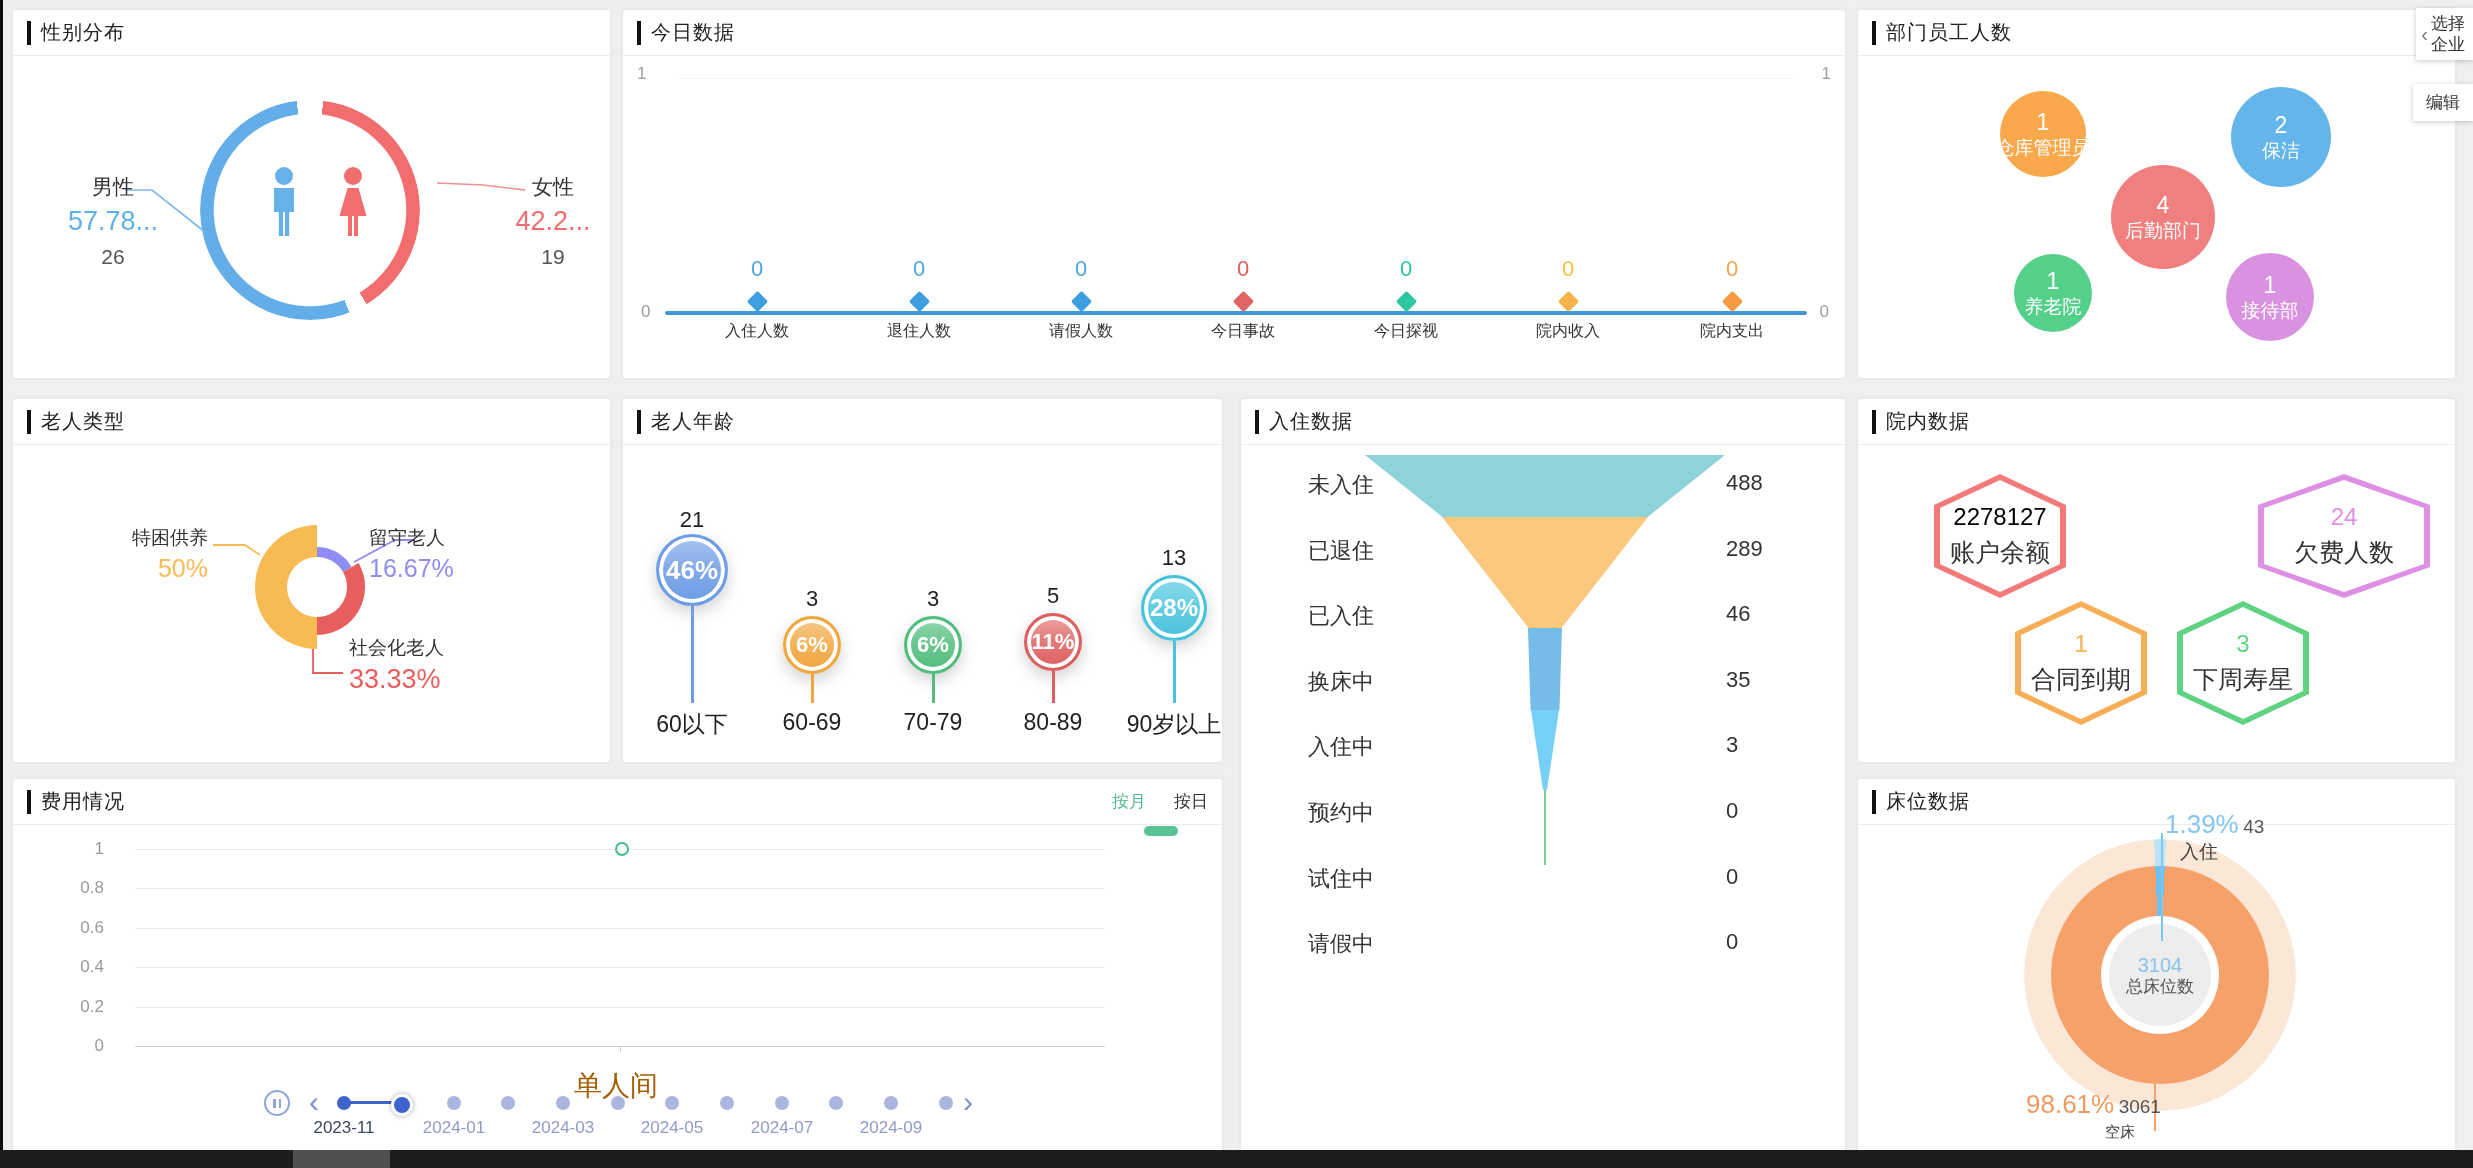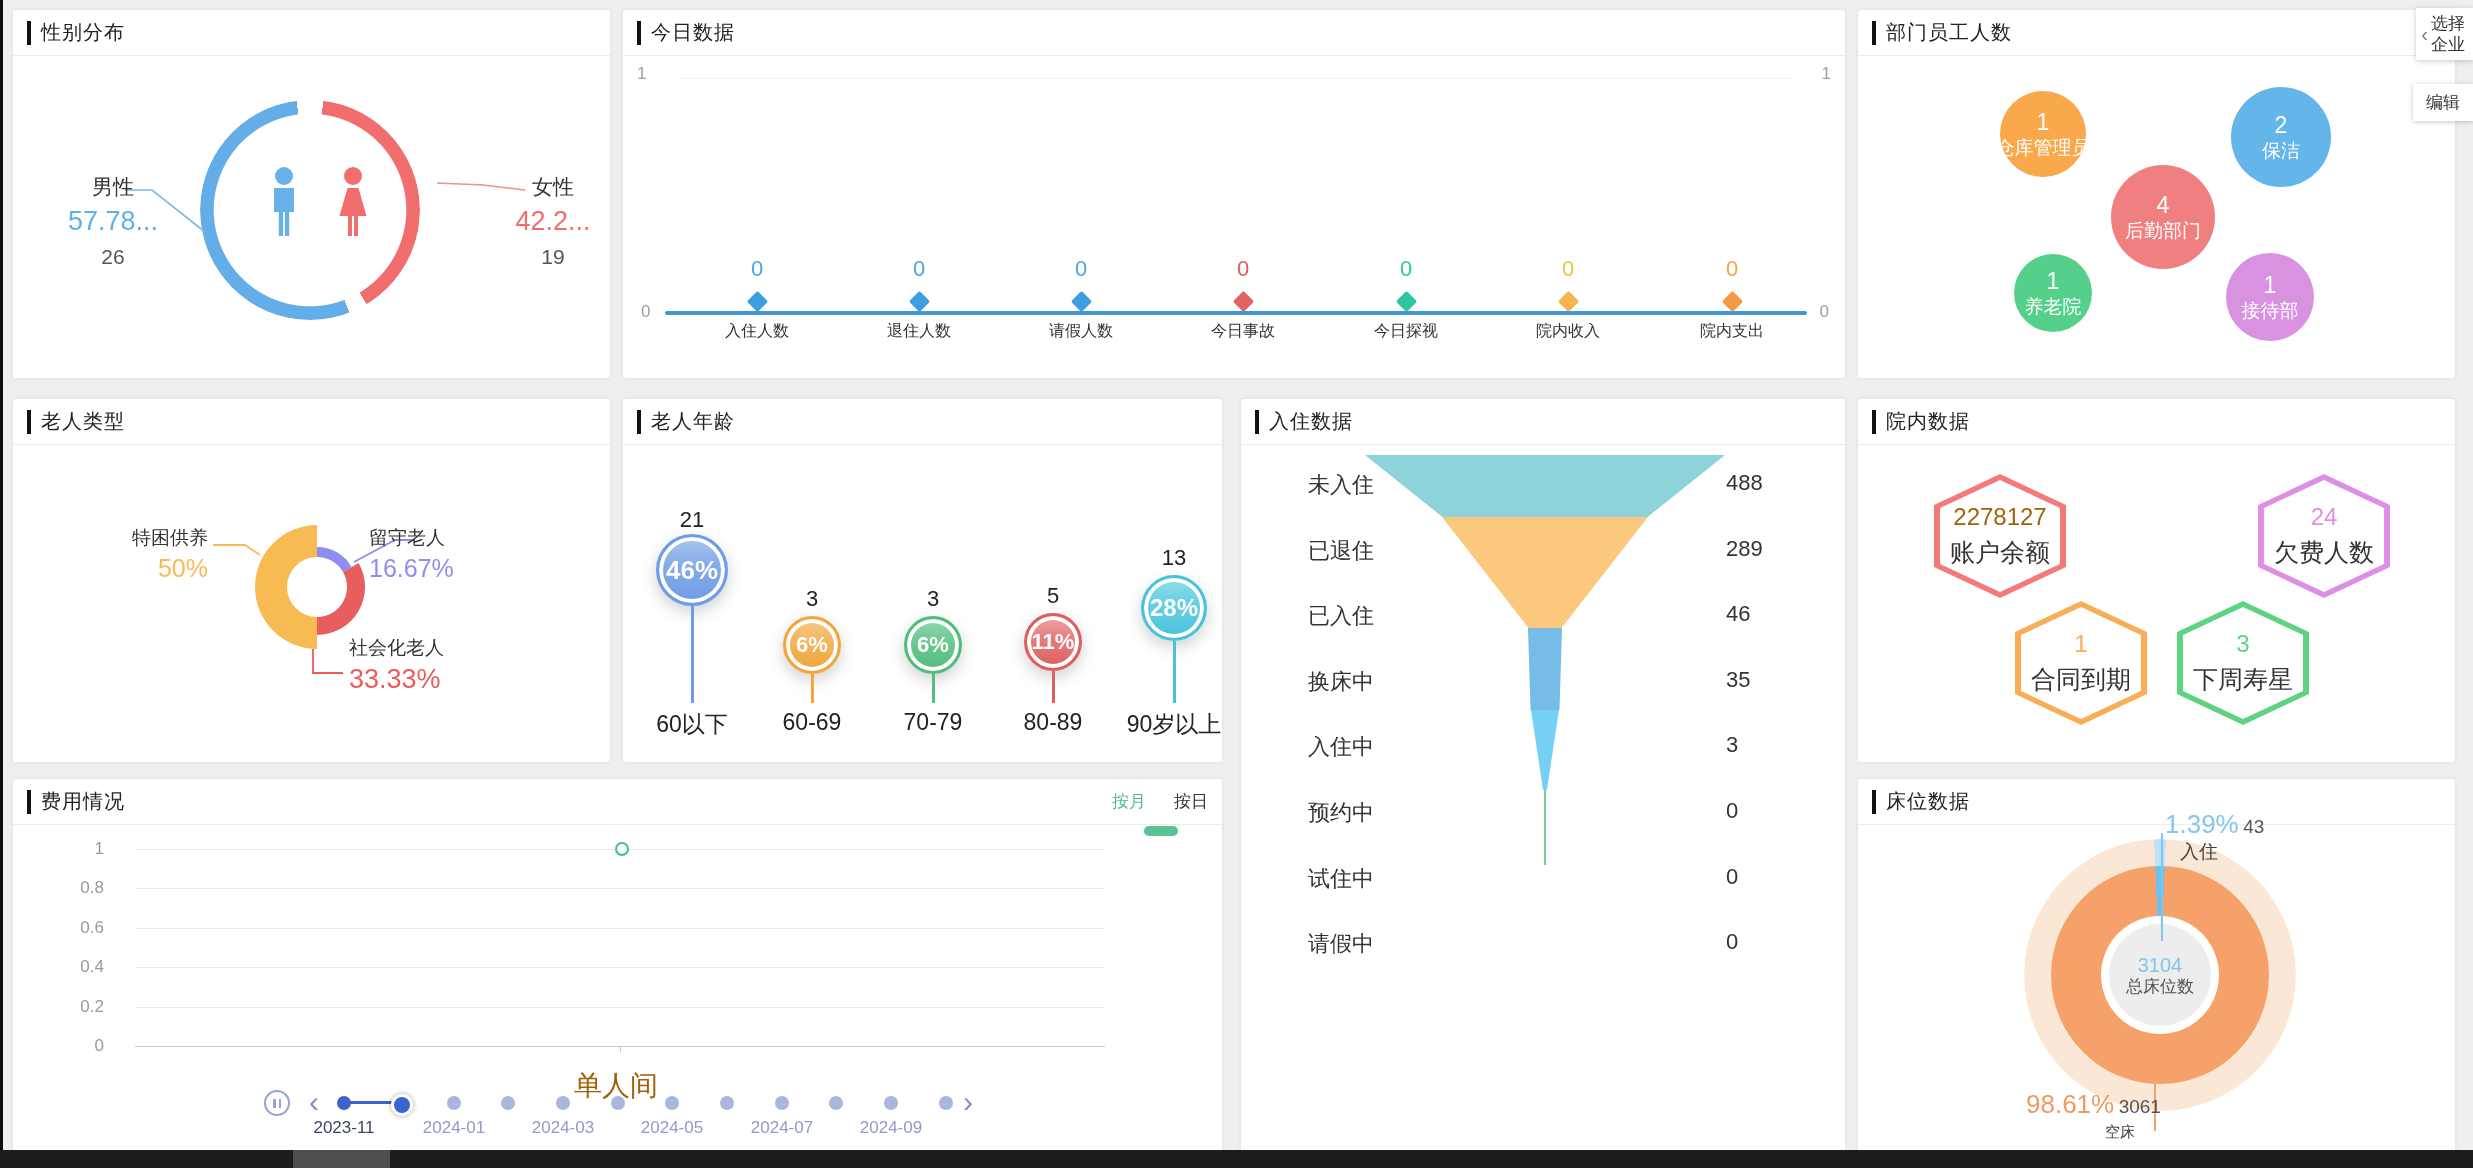--- a/index.html
+++ b/index.html
@@ -335,25 +335,25 @@
 </div>
 
 <div class="panel" style="left:1858px;top:399px;width:597px;height:363px;">
   <div class="panel-hd">
     <span class="hd-bar"></span>
     <span class="hd-title">院内数据</span>
   </div>
   <div class="panel-body">
     <div class="hex" style="left:76px;top:29px;background:#f47a7a;">
       <div class="hex-in">
-        <div class="hex-v" style="color:#a16207;">2278127</div>
+        <div class="hex-v" style="color:#000000;">2278127</div>
         <div class="hex-l">账户余额</div>
       </div>
     </div>
-    <div class="hex" style="left:400px;top:29px;background:#df8fe3;">
+    <div class="hex" style="left:400px;top:29px;background:#df8fe3;padding-left:40px;">
       <div class="hex-in">
         <div class="hex-v" style="color:#df8fe3;">24</div>
         <div class="hex-l">欠费人数</div>
       </div>
     </div>
     <div class="hex" style="left:157px;top:156px;background:#f7ae57;">
       <div class="hex-in">
         <div class="hex-v" style="color:#f7ae57;">1</div>
         <div class="hex-l">合同到期</div>
       </div>

